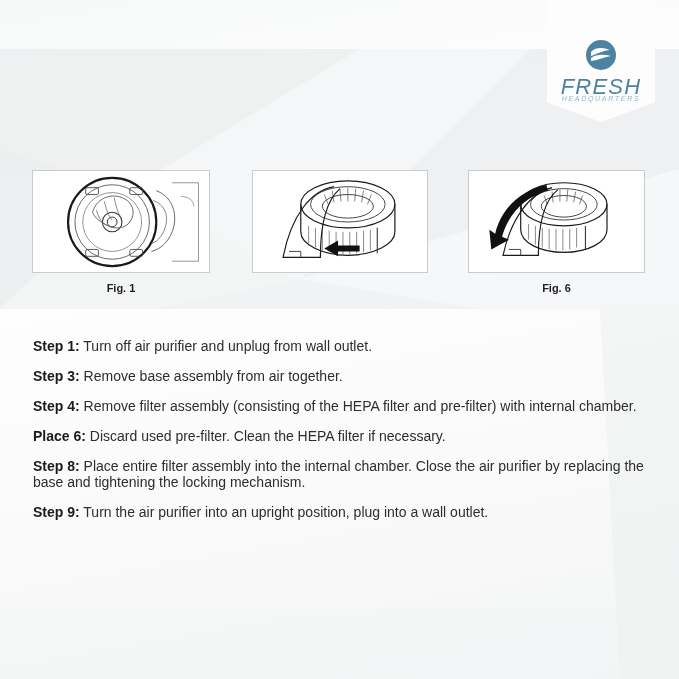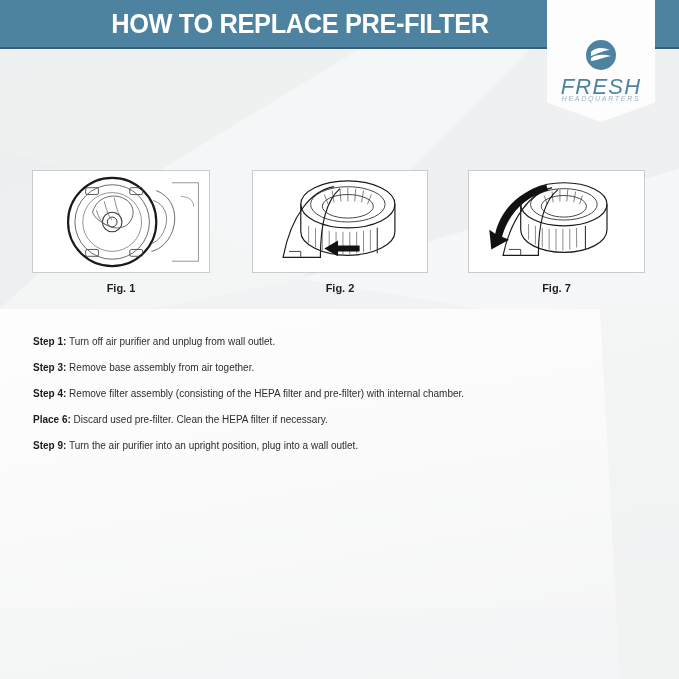--- a/index.html
+++ b/index.html
@@ -144,21 +144,21 @@
 
   
   .steps {
     position: absolute;
     left: 33px;
     top: 324px;
     width: 615px;
   }
   .step {
     font-family: "Liberation Sans", sans-serif;
-    font-size: 10px;
+    font-size: 14px;
     line-height: 16px;
     color: #2d2d2d;
     margin-bottom: 7px;
   }
   .step-label {
     font-weight: bold;
     color: #1b1b1b;
   }
 </style>
 </head>
@@ -173,23 +173,20 @@
       <polygon points="530,0 679,0 679,120 300,230" fill="#e8eaec" opacity="0.7"></polygon>
       <polygon points="0,100 130,140 0,260" fill="#e4e6e8" opacity="0.65"></polygon>
       <polygon points="130,140 300,230 150,260 0,260" fill="#f1f2f3" opacity="0.8"></polygon>
       <polygon points="300,230 679,120 679,260 480,260" fill="#f3f4f5" opacity="0.75"></polygon>
       <polygon points="300,230 480,260 150,260" fill="#e9ebec" opacity="0.6"></polygon>
       <polygon points="600,260 679,260 679,630 620,630" fill="#eceeef" opacity="0.55"></polygon>
       <polygon points="0,560 679,560 679,630 0,630" fill="#f2f3f4" opacity="0.45"></polygon>
     </svg>
   </div>
 
-  <div class="header-bar">
-    <div class="header-title">HOW TO REPLACE PRE-FILTER</div>
-  </div>
 
   <div class="logo-ribbon">
     <div class="logo-badge">
       <svg viewBox="0 0 32 32" width="32" height="32">
         <circle cx="16" cy="16" r="15" fill="#4d83a0"></circle>
         <path d="M6 13 C10 8, 18 8, 25 11 C20 11, 14 14, 6 17 Z" fill="#ffffff"></path>
         <path d="M6 19 C11 15, 19 15, 26 17 C20 18, 13 21, 6 22 Z" fill="#ffffff"></path>
       </svg>
     </div>
     <div class="logo-wordmark">FRESH</div>
@@ -289,25 +286,25 @@
           <path d="M84 17 C62 22, 42 48, 34 86 L70 86 C70 54, 76 30, 90 19" stroke-width="1.2"></path>
           <path d="M40 80 L52 80 L52 86" stroke="#444" stroke-width="1"></path>
         </g>
         <g>
           <path d="M78 14 C52 20, 32 38, 26 64 L20 60 L22 80 L40 70 L33 67 C39 44, 57 26, 80 20 Z" fill="#111"></path>
         </g>
       </svg>
     </div>
 
     <div class="fig-caption" id="cap1">Fig. 1</div>
-    <div class="fig-caption" id="cap2">Fig. 2</div>
-    <div class="fig-caption" id="cap3">Fig. 7</div>
+    <div class="fig-caption" id="cap3">Fig. 6</div>
   </div>
 
   <div class="steps">
     <p class="step"><span class="step-label">Step 1:</span><span> Turn off air purifier and unplug from wall outlet.</span></p>
     <p class="step"><span class="step-label">Step 3:</span><span> Remove base assembly from air together.</span></p>
     <p class="step"><span class="step-label">Step 4:</span><span> Remove filter assembly (consisting of the HEPA filter and pre-filter) with internal chamber.</span></p>
     <p class="step"><span class="step-label">Place 6:</span><span> Discard used pre-filter. Clean the HEPA filter if necessary.</span></p>
+    <p class="step"><span class="step-label">Step 8:</span><span> Place entire filter assembly into the internal chamber. Close the air purifier by replacing the base and tightening the locking mechanism.</span></p>
     <p class="step"><span class="step-label">Step 9:</span><span> Turn the air purifier into an upright position, plug into a wall outlet.</span></p>
   </div>
 
 </div>
 
 </body></html>

